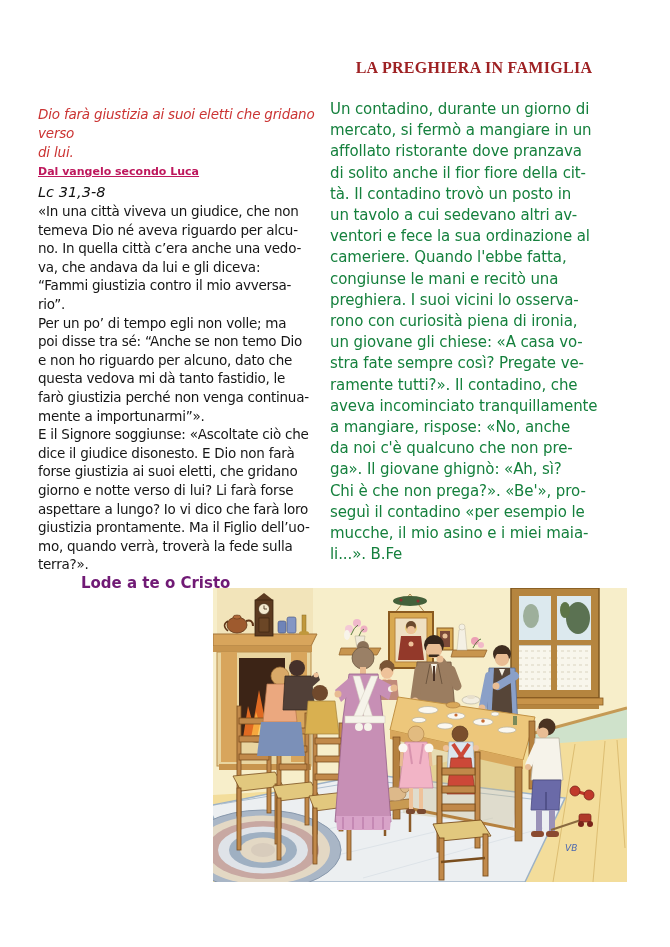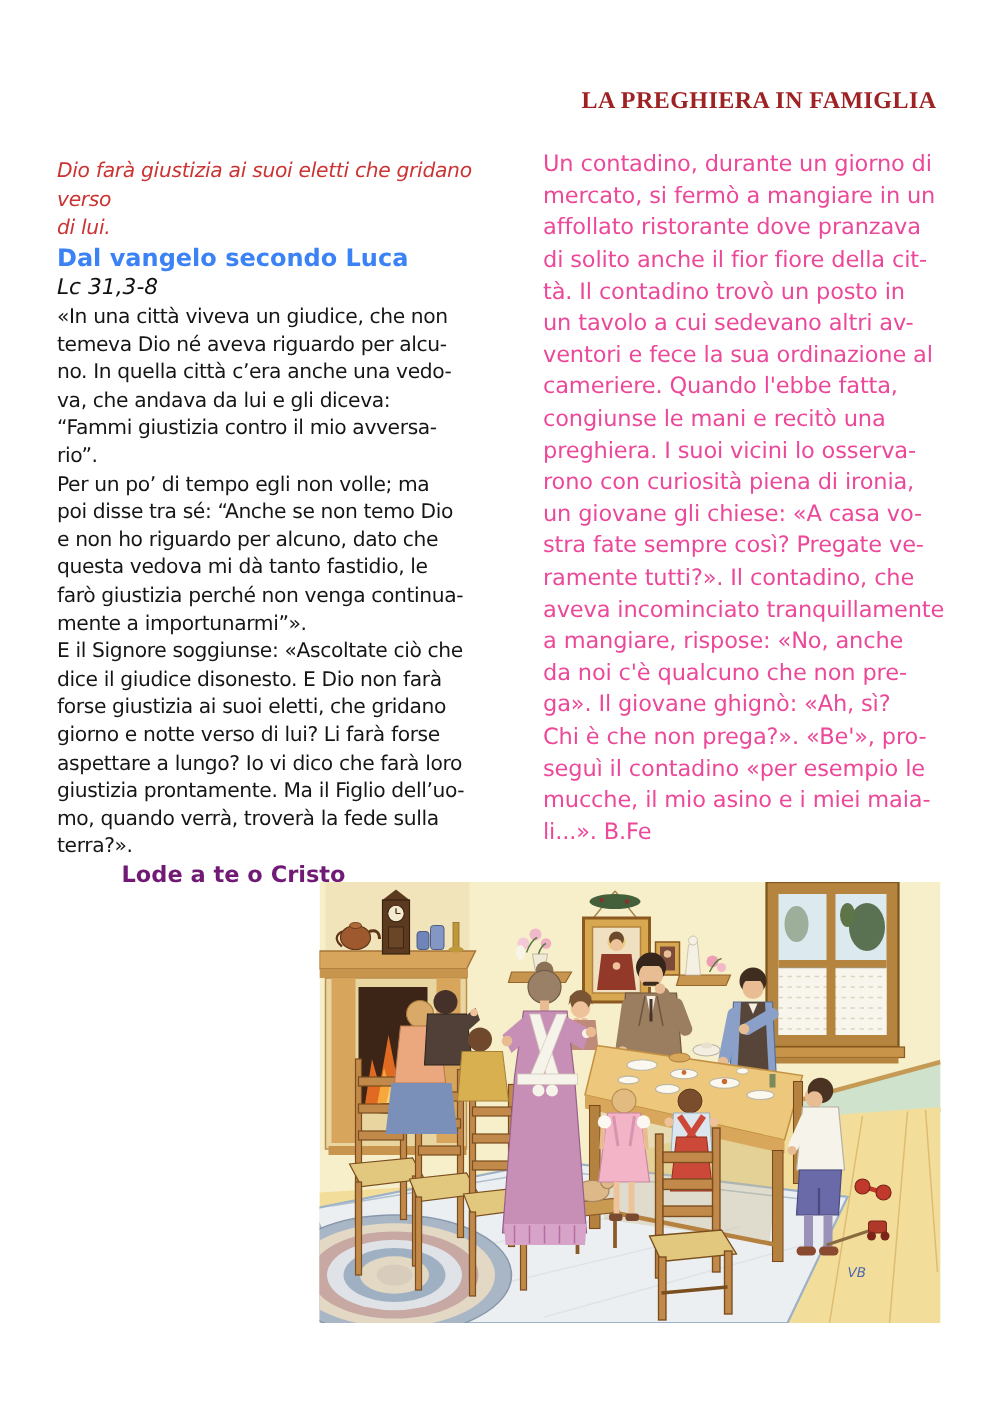--- a/index.html
+++ b/index.html
@@ -2,38 +2,38 @@
 <html lang="it"><head>
 <meta charset="utf-8">
 <style>
   html,body { margin:0; padding:0; background:#ffffff; }
   .page {
     position:relative; width:670px; height:947px; background:#ffffff;
     font-family:"DejaVu Sans", sans-serif; overflow:hidden;
   }
   .lines { white-space:pre-line; }
   .col-left  { position:absolute; left:38px;  top:57px; width:298px; }
-  .col-right { position:absolute; left:362px; top:57px; width:288px; }
+  .col-right { position:absolute; left:330px; top:57px; width:288px; }
   .intro {
     color:#cb3433; font-style:italic; font-size:13.5px; line-height:19px;
     letter-spacing:-0.2px;
     margin-top:48px;
   }
-  .gospel-head { color:#3b82f6; font-weight:bold; font-size:16px; line-height:20px; }
+  .gospel-head { color:#be185d; font-weight:bold; font-size:11px; line-height:20px;text-decoration:underline; }
   .gospel-ref  { color:#111; font-style:italic; font-size:14.5px; line-height:20px; }
   .gospel-body, .closing {
     color:#161616; font-size:13.5px; line-height:18.6px; letter-spacing:-0.25px;
   }
   .acclaim { color:#701a75; font-weight:bold; font-size:15px; line-height:19px;margin-left:43px; }
   .story-title {
     font-family:"Liberation Serif", serif; font-weight:bold; font-size:16px;
     color:#9e2123; text-align:center; letter-spacing:0.3px; margin:2px 0 22px 0;
   }
   .story {
-    color:#ec4899; font-size:15px; line-height:21.2px; letter-spacing:-0.1px;
+    color:#15803d; font-size:15px; line-height:21.2px; letter-spacing:-0.1px;
   }
   .illustration { position:absolute; left:213px; top:588px; width:414px; height:294px; }
 </style>
 </head>
 <body>
 
 <div class="page">
 
   <div class="col-left">
     <div class="intro lines">Dio farà giustizia ai suoi eletti che gridano verso

